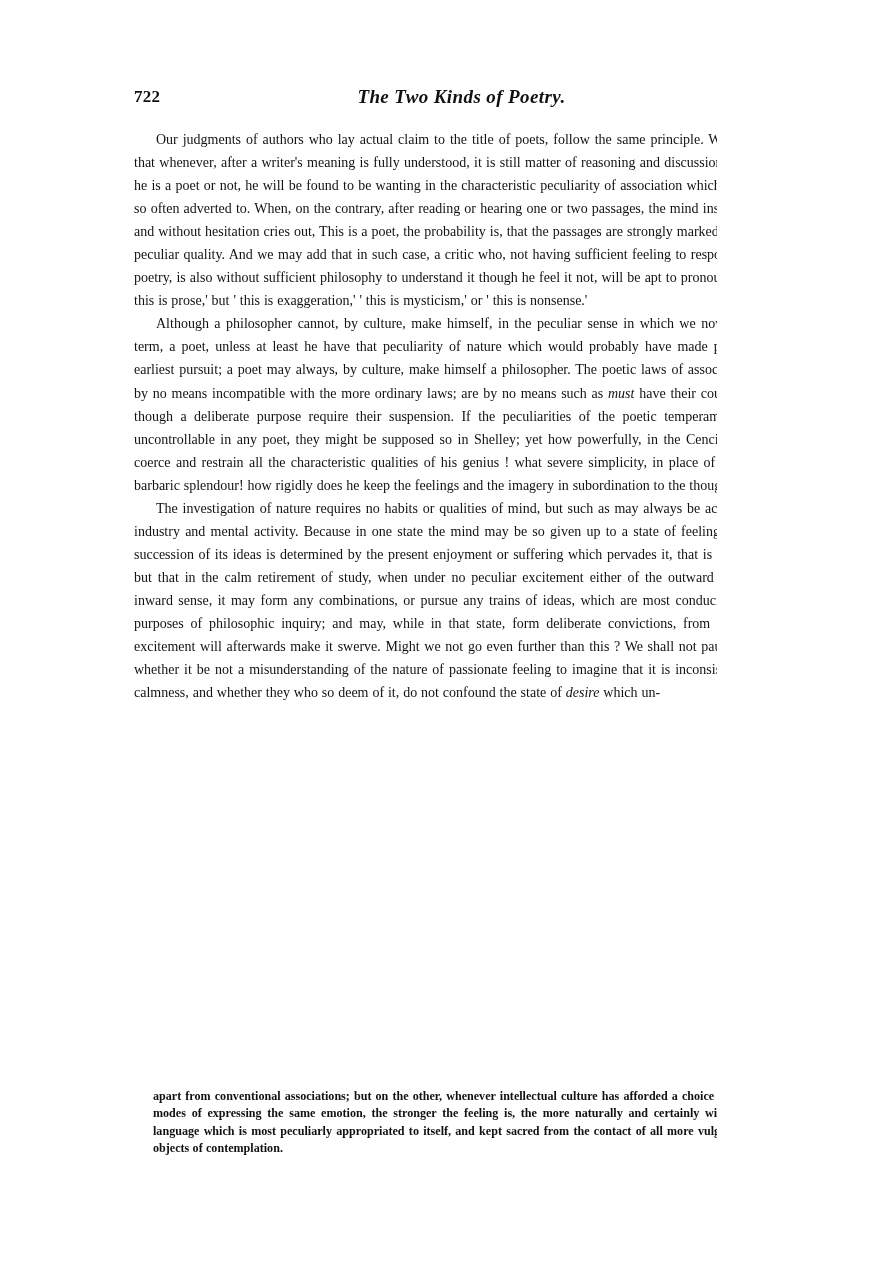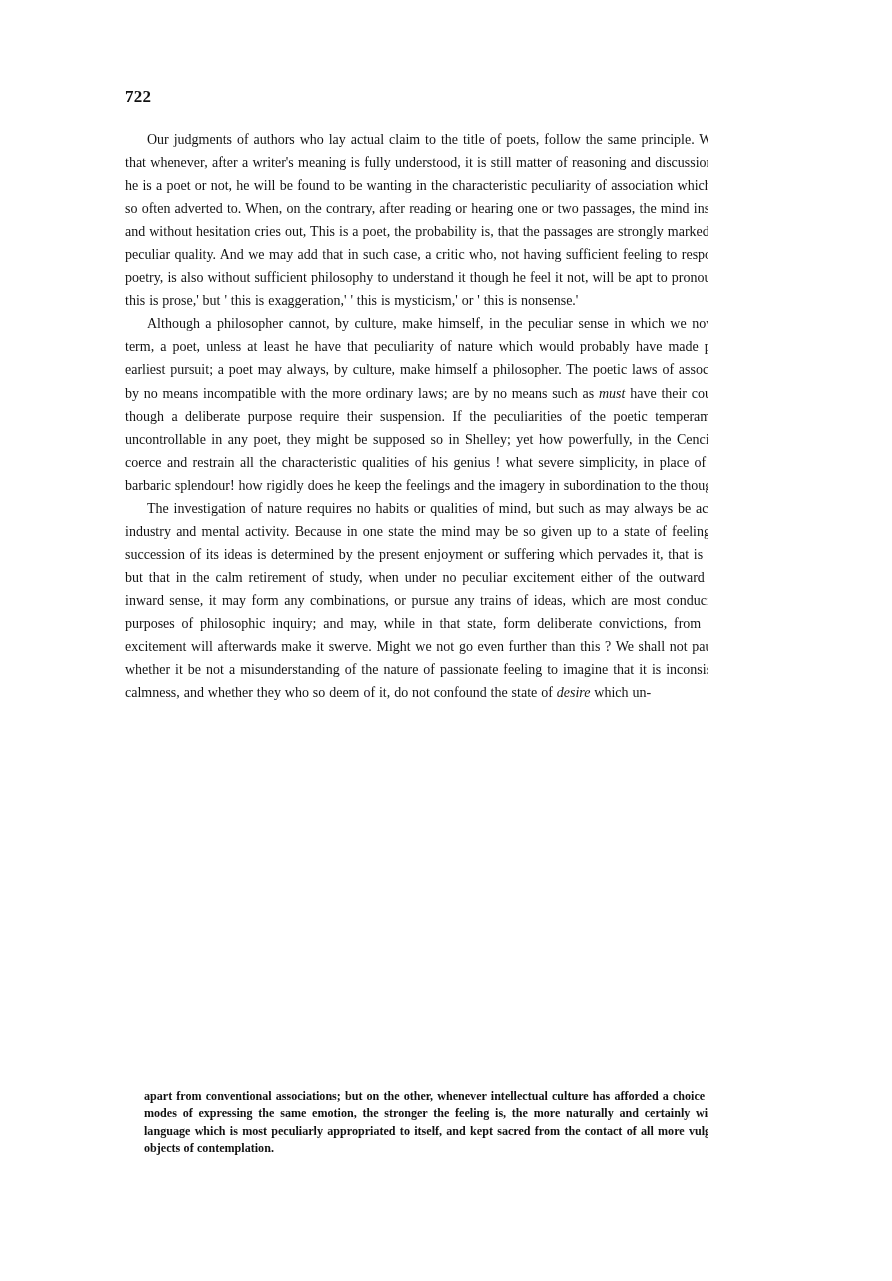--- a/index.html
+++ b/index.html
@@ -8,20 +8,21 @@
     background: #ffffff;
   }
   .page {
     position: relative;
     width: 708px;
     height: 1281px;
     background: #ffffff;
     overflow: hidden;
     font-family: "Liberation Serif", "DejaVu Serif", serif;
     color: #111111;
+    margin-left: 9px;
     -webkit-font-smoothing: none;
   }
 
   
   .running-head {
     position: absolute;
     left: 125px;
     top: 86px;
     width: 637px;
     height: 26px;
@@ -86,20 +87,21 @@
     word-spacing: 0.3px;
   }
 </style>
 </head>
 <body>
 
 <div class="page">
 
   <div class="running-head">
     <span class="folio">722</span>
+    <span class="head-title">The Two Kinds of Poetry.</span>
   </div>
 
   <div class="body-block">
     <p class="para">Our judgments of authors who lay actual claim to the title of poets, follow the same principle.   We believe that whenever, after a writer's meaning is fully understood, it is still matter of reasoning and discussion whether he is a poet or not, he will be found to be wanting in the characteristic peculiarity of association which we have so often adverted to.   When, on the contrary, after reading or hearing one or two passages, the mind instinctively and without hesitation cries out, This is a poet, the probability is, that the passages are strongly marked with this peculiar quality. And we may add that in such case, a critic who, not having sufficient feeling to respond to the poetry, is also without sufficient philosophy to understand it though he feel it not, will be apt to pronounce, not ' this is prose,' but ' this is exaggeration,' ' this is mysticism,' or ' this is nonsense.'</p>
     <p class="para">Although a philosopher cannot, by culture, make himself, in the peculiar sense in which we now use the term, a poet, unless at least he have that peculiarity of nature which would probably have made poetry his earliest pursuit; a poet may always, by culture, make himself a philosopher.   The poetic laws of association are by no means incompatible with the more ordinary laws; are by no means such as <i>must</i> have their course, even though a deliberate purpose require their suspension.   If the peculiarities of the poetic temperament were uncontrollable in any poet, they might be supposed so in Shelley; yet how powerfully, in the Cenci, does he coerce and restrain all the characteristic qualities of his genius ! what severe simplicity, in place of his usual barbaric splendour!  how rigidly does he keep the feelings and the imagery in subordination to the thought !</p>
     <p class="para">The investigation of nature requires no habits or qualities of mind, but such as may always be acquired by industry and mental activity.   Because in one state the mind may be so given up to a state of feeling, that the succession of its ideas is determined by the present enjoyment or suffering which pervades it, that is no reason but that in the calm retirement of study, when under no peculiar excitement either of the outward or of the inward sense, it may form any combinations, or pursue any trains of ideas, which are most conducive to the purposes of philosophic inquiry; and may, while in that state, form deliberate convictions, from which no excitement will afterwards make it swerve.   Might we not go even further than this ?  We shall not pause to ask whether it be not a misunderstanding of the nature of passionate feeling to imagine that it is inconsistent with calmness, and whether they who so deem of it, do not confound the state of <i>desire</i> which un-</p>
   </div>
 
   <div class="footnote">
     <p>apart from conventional associations; but on the other, whenever intellectual culture has afforded a choice between several modes of expressing the same emotion, the stronger the feeling is, the more naturally and certainly will it prefer that language which is most peculiarly appropriated to itself, and kept sacred from the contact of all more vulgar and familiar objects of contemplation.</p>

